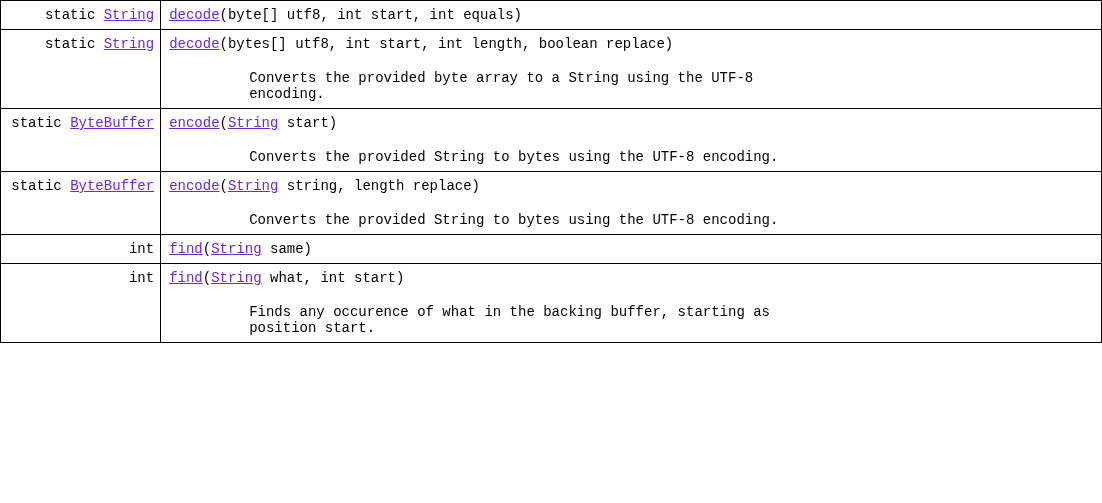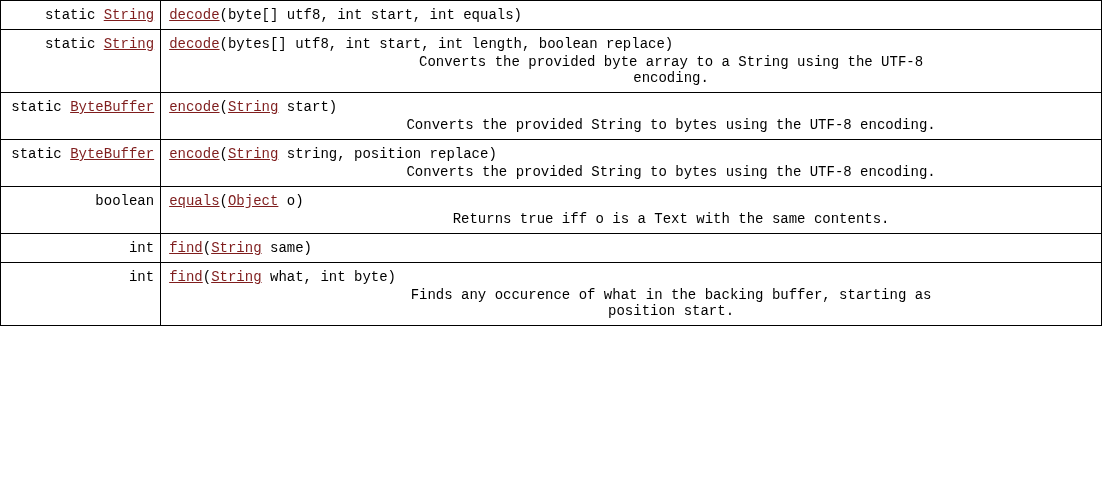--- a/index.html
+++ b/index.html
@@ -25,28 +25,27 @@
     .type-cell {
       text-align: right;
       white-space: nowrap;
       width: 160px;
       padding-right: 6px;
     }
     .method-cell {
       width: 940px;
     }
     a {
-      color: #7f1d1d;
+      color: #6d28d9;
       text-decoration: underline;
     }
     .desc {
       display: block;
       padding-left: 80px;
-      margin-top: 2px;
-      text-align: center;
+      margin-top: 18px;
     }
   </style>
 </head>
 <body>
 
 <table>
 
   <tbody>
       <tr>
     <td class="type-cell">
@@ -75,47 +74,38 @@
       <a href="#">encode</a><span>(</span><a href="#">String</a><span> start)</span>
       <span class="desc">Converts the provided String to bytes using the UTF-8 encoding.</span>
     </td>
   </tr>
 
   <tr>
     <td class="type-cell">
       <span>static </span><a href="#">ByteBuffer</a>
     </td>
     <td class="method-cell">
-      <a href="#">encode</a><span>(</span><a href="#">String</a><span> string, position replace)</span>
+      <a href="#">encode</a><span>(</span><a href="#">String</a><span> string, length replace)</span>
       <span class="desc">Converts the provided String to bytes using the UTF-8 encoding.</span>
     </td>
   </tr>
 
-  <tr>
-    <td class="type-cell">
-      <span>boolean</span>
-    </td>
-    <td class="method-cell">
-      <a href="#">equals</a><span>(</span><a href="#">Object</a><span> o)</span>
-      <span class="desc">Returns true iff o is a Text with the same contents.</span>
-    </td>
-  </tr>
 
   <tr>
     <td class="type-cell">
       <span>int</span>
     </td>
     <td class="method-cell">
       <a href="#">find</a><span>(</span><a href="#">String</a><span> same)</span>
     </td>
   </tr>
 
   <tr>
     <td class="type-cell">
       <span>int</span>
     </td>
     <td class="method-cell">
-      <a href="#">find</a><span>(</span><a href="#">String</a><span> what, int byte)</span>
+      <a href="#">find</a><span>(</span><a href="#">String</a><span> what, int start)</span>
       <span class="desc">Finds any occurence of what in the backing buffer,  starting as<br>position start.</span>
     </td>
   </tr>
 </tbody>
   </table>
 
 </body></html>

